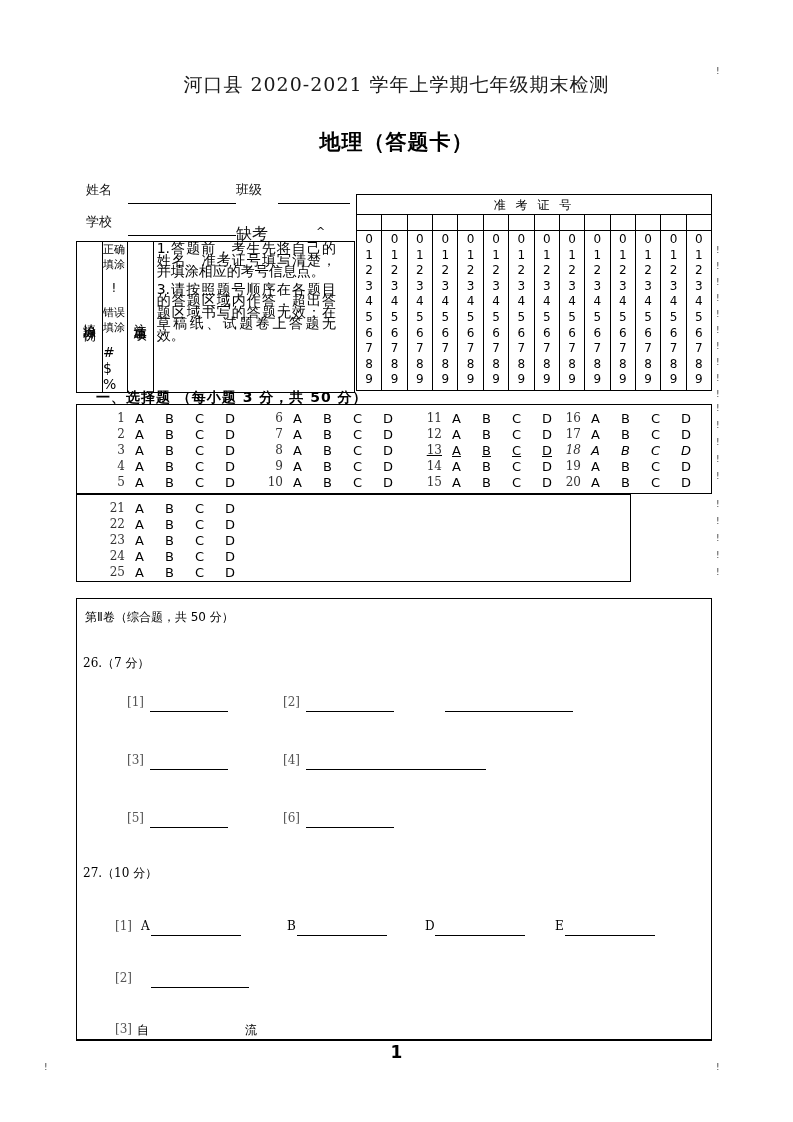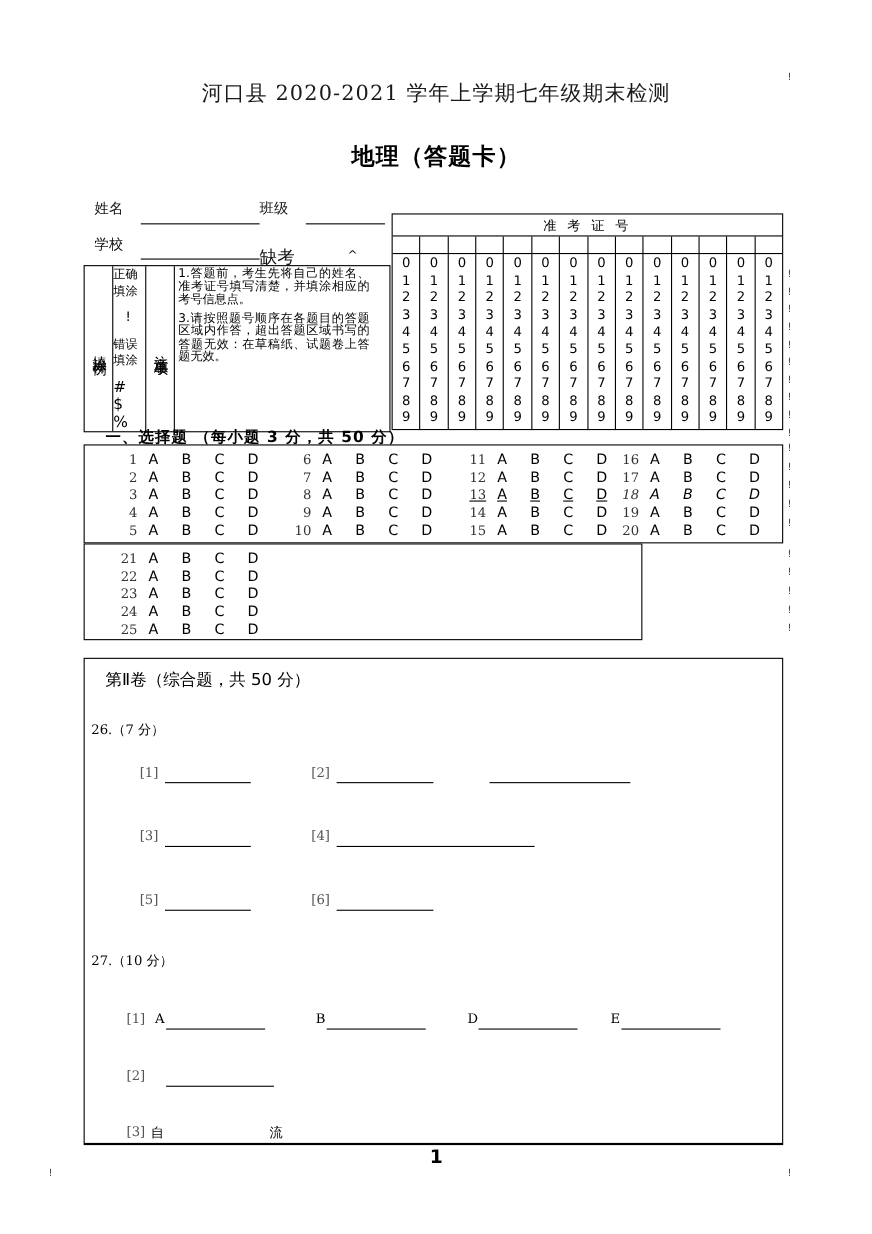--- a/index.html
+++ b/index.html
@@ -155,21 +155,21 @@
   }
   .nb-notes {
     flex: 1 1 auto;
     border-right: none;
     padding: 1px 2px 0 3px;
     overflow: hidden;
     box-sizing: border-box;
   }
   .nb-notes p {
     margin: 0 16px 6px 0;
-    font-size: 11px;
+    font-size: 14px;
     line-height: 11.5px;
     text-align: justify;
     color: #000;
   }
 
   
   .sec-heading {
     position: absolute;
     left: 96px;
     top: 389px;
@@ -179,21 +179,21 @@
   }
 
   
   .mcq-box {
     position: absolute;
     border: 1px solid #000;
     box-sizing: border-box;
     background: #fff;
   }
   .mcq-box-1 { left: 76px; top: 404px; width: 636px; height: 90px; }
-  .mcq-box-2 { left: 76px; top: 494px; width: 508px; height: 88px; }
+  .mcq-box-2 { left: 76px; top: 494px; width: 555px; height: 88px; }
 
   .mcq-row {
     position: absolute;
     display: flex;
     align-items: center;
     font-size: 13px;
     height: 17px;
     line-height: 17px;
   }
   .mcq-num {
@@ -667,21 +667,21 @@
       <div class="mcq-row" style="left: 24px; top: 69px;">
         <span class="mcq-num">25</span>
         <span class="mcq-opt">A</span>
         <span class="mcq-opt">B</span>
         <span class="mcq-opt">C</span>
         <span class="mcq-opt">D</span>
       </div>
     </div>
 
   <div class="frq-box">
-    <div class="frq-text" style="left:19px; top:10px; font-size:15px;">第Ⅱ卷（综合题，共 50 分）</div>
+    <div class="frq-text" style="left:8px; top:10px; font-size:12px;">第Ⅱ卷（综合题，共 50 分）</div>
 
     <div class="frq-text frq-serif" style="left:6px; top:56px;">26.（7 分）</div>
 
     <div class="frq-text frq-serif" style="left:50px; top:96px; color:#555;">[1]</div>
     <div class="blank-line" style="left:73px; top:112px; width:78px;"></div>
 
     <div class="frq-text frq-serif" style="left:206px; top:96px; color:#555;">[2]</div>
     <div class="blank-line" style="left:229px; top:112px; width:88px;"></div>
     <div class="blank-line" style="left:368px; top:112px; width:128px;"></div>
 

